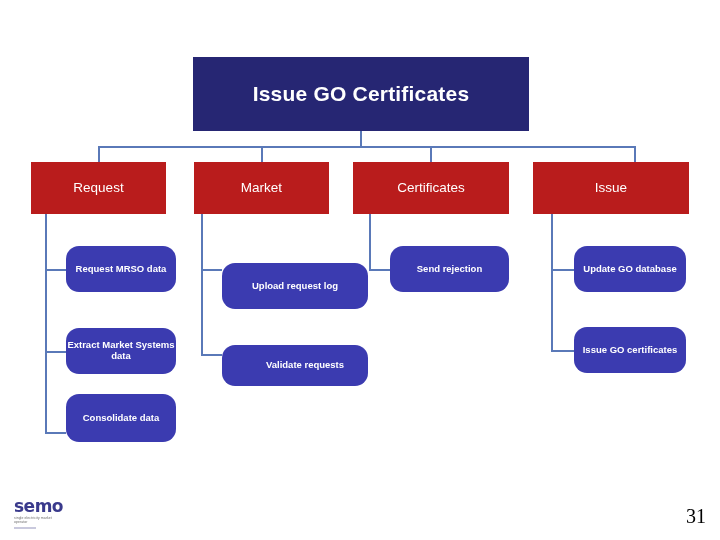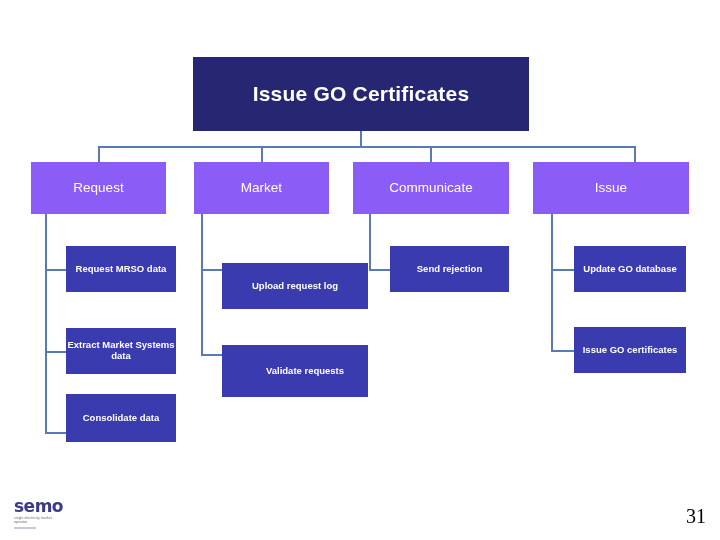--- a/index.html
+++ b/index.html
@@ -41,46 +41,47 @@
     height: 74px;
     background: #262673;
     font-size: 21px;
     font-weight: bold;
     letter-spacing: 0.2px;
   }
 
   .lvl1 {
     top: 162px;
     height: 52px;
-    background: #8b5cf6;
+    background: #b91c1c;
     font-size: 13.5px;
     font-weight: normal;
   }
   .lvl1-0 { left: 31px;  width: 135px; }
   .lvl1-1 { left: 194px; width: 135px; }
   .lvl1-2 { left: 353px; width: 156px; }
   .lvl1-3 { left: 533px; width: 156px; }
 
   .lvl2 {
     background: #3b3bb0;
     font-size: 9.5px;
     font-weight: bold;
+    border-radius: 13px;
   }
 
   .lvl2.r0 { top: 246px; height: 46px; }
   .lvl2.r1 { top: 328px; }
   .lvl2.r2 { top: 394px; height: 48px; }
 
   .c0 { left: 66px;  width: 110px; }
   .c1 { left: 222px; width: 146px; margin-top: 17px; }
   .c2 { left: 390px; width: 119px; }
   .c3 { left: 574px; width: 112px; }
 
   .h46 { height: 46px; justify-content: flex-end; }
-  .h52 { height: 52px; padding-left: 20px; }
+  .h52 { height: 41px; padding-left: 20px; }
 
   
   .line {
     position: absolute;
     background: #5a79b8;
   }
   .vline { width: 2px; }
   .hline { height: 2px; }
 
   
@@ -138,21 +139,21 @@
   <div class="line vline" style="left:634px; top:146px; height:16px;"></div>
   <div class="line vline" style="left:360px; top:131px; height:16px;"></div>
 
   <div class="box lvl1 lvl1-0">
     <span>Request</span>
   </div>
   <div class="box lvl1 lvl1-1">
     <span>Market</span>
   </div>
   <div class="box lvl1 lvl1-2">
-    <span>Communicate</span>
+    <span>Certificates</span>
   </div>
   <div class="box lvl1 lvl1-3">
     <span>Issue</span>
   </div>
 
   <div class="line vline" style="left:45px; top:214px; height:219px;"></div>
   <div class="line hline" style="left:45px; top:269px; width:21px;"></div>
   <div class="line hline" style="left:45px; top:351px; width:21px;"></div>
   <div class="line hline" style="left:45px; top:432px; width:21px;"></div>
 

